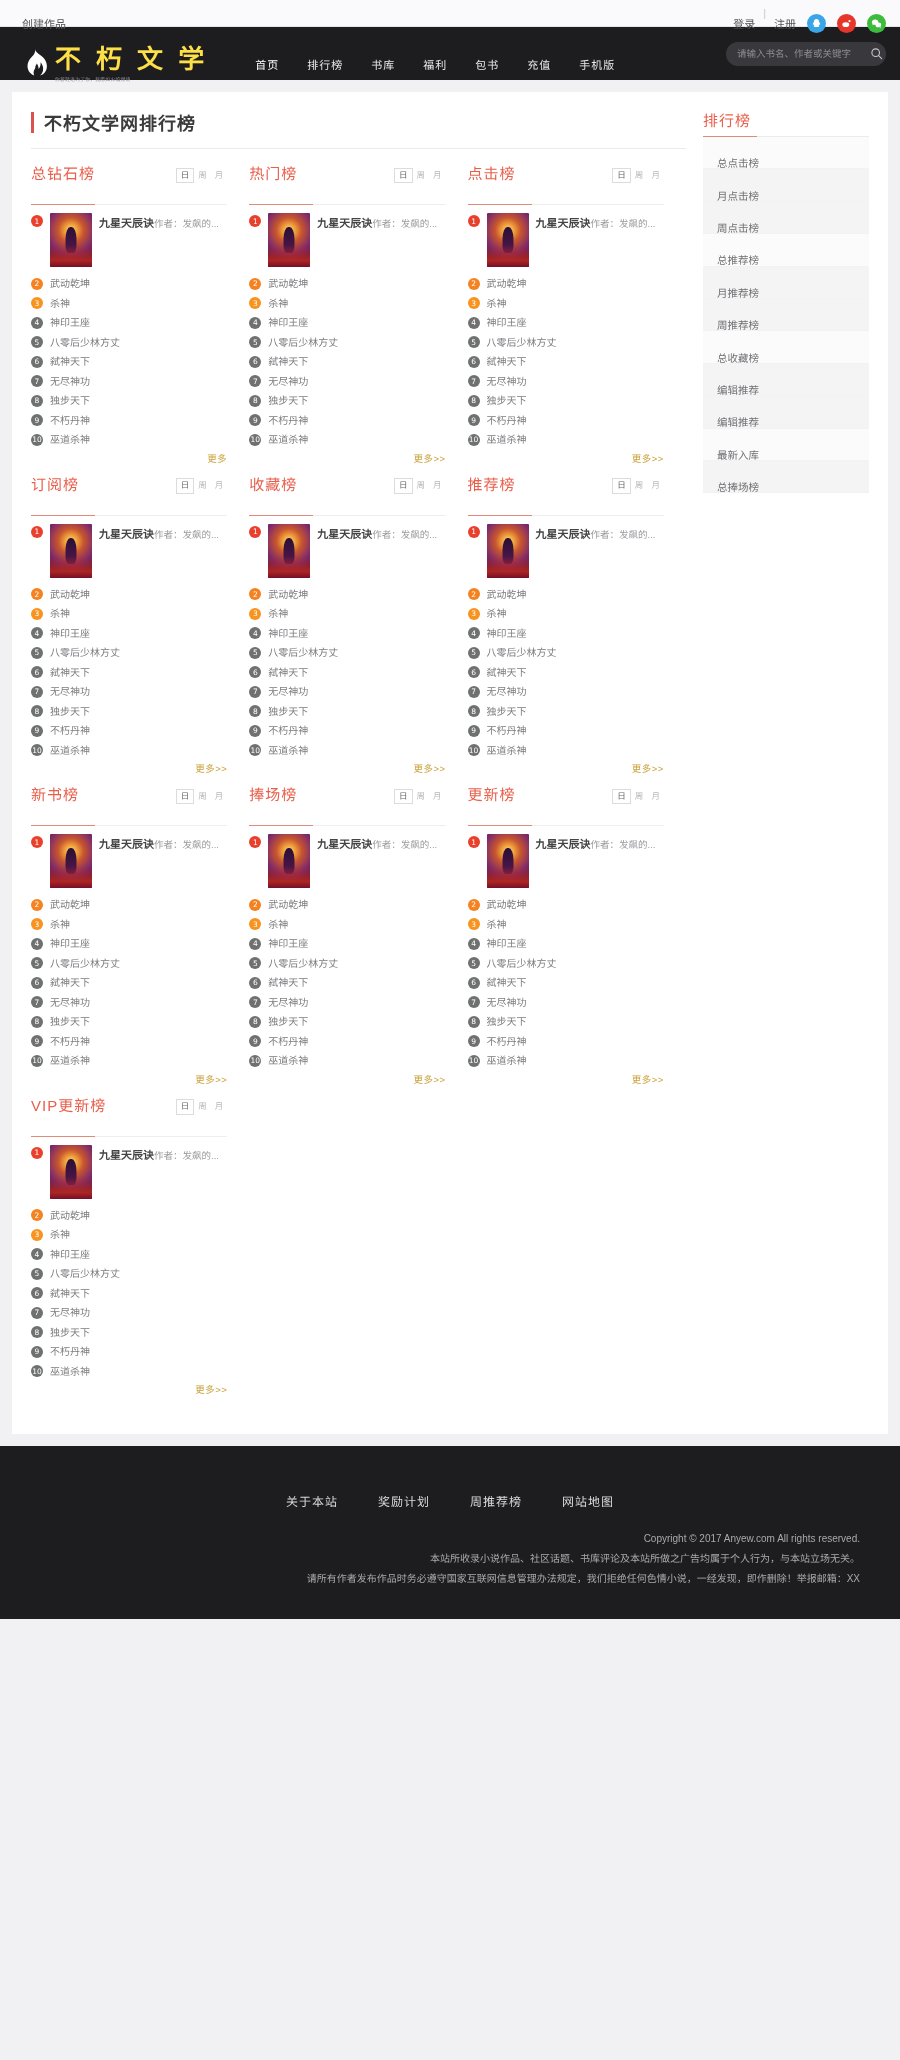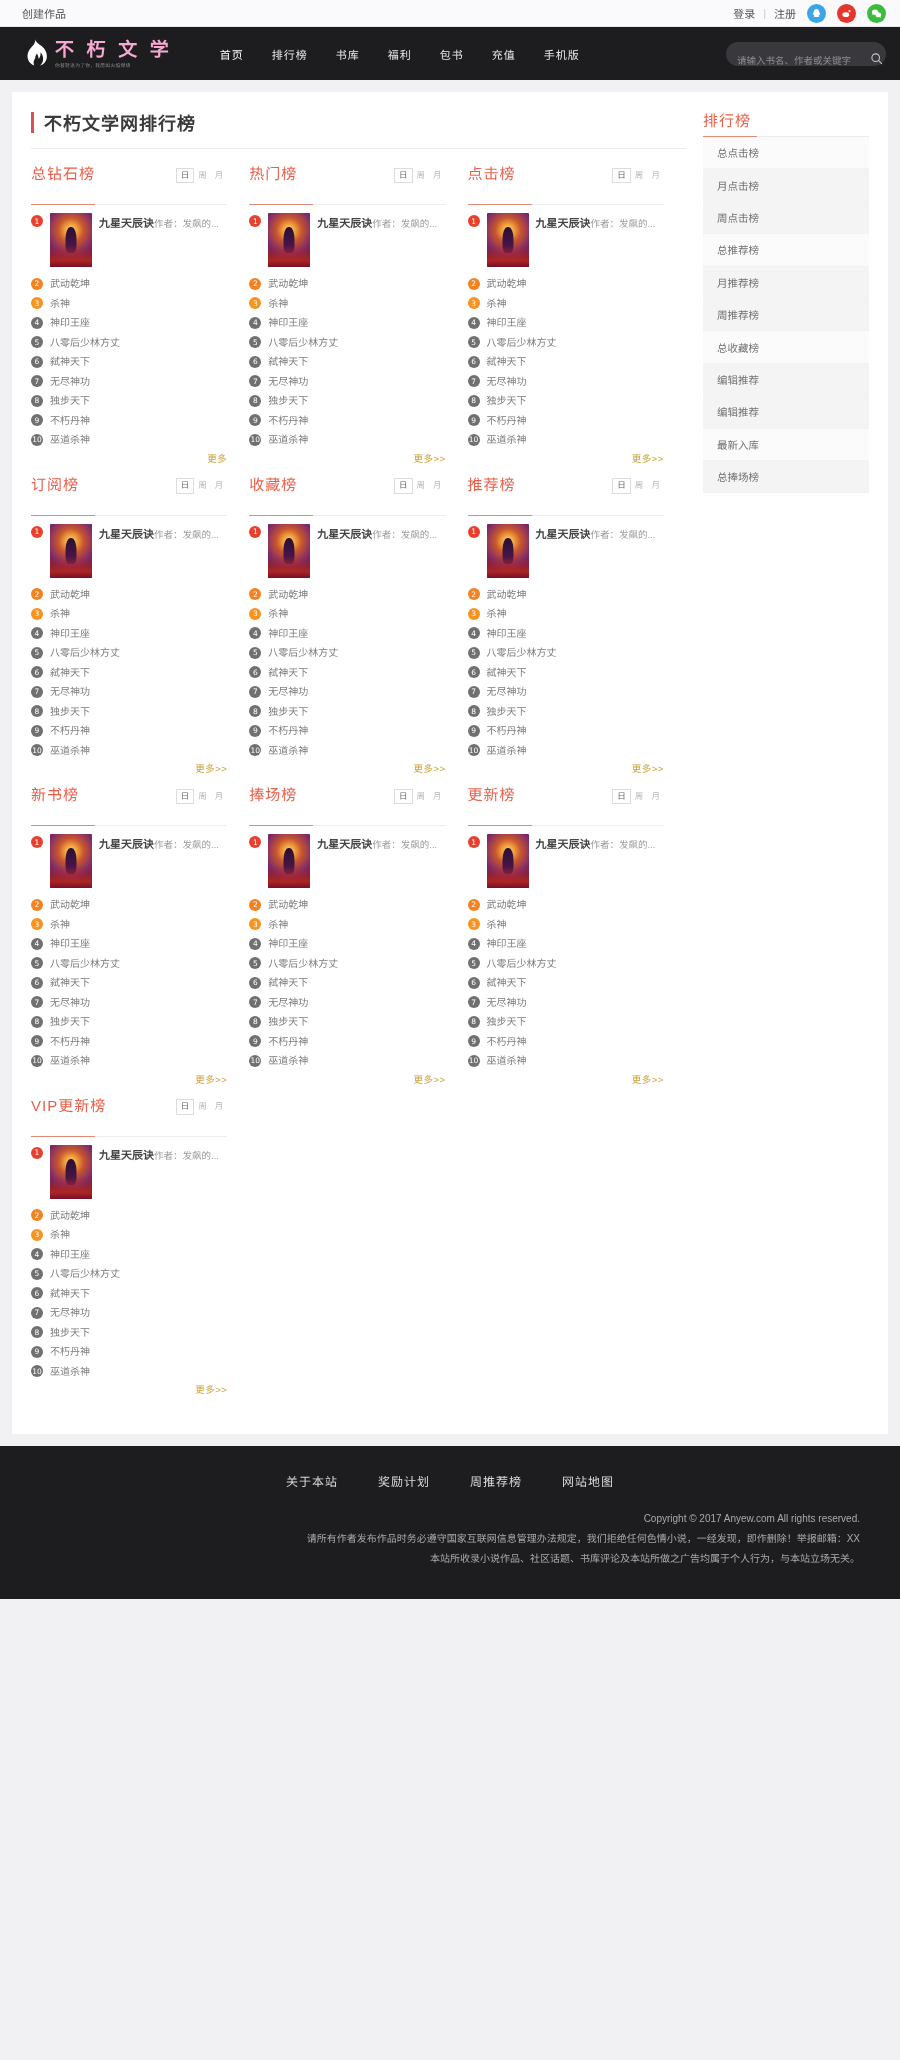--- a/index.html
+++ b/index.html
@@ -5,21 +5,21 @@
 <style>
   *{margin:0;padding:0;box-sizing:border-box;}
   html,body{width:900px;}
   body{
     font-family:"Liberation Sans","DejaVu Sans",sans-serif;
     background:#f1f1f3;
     color:#333;
     font-size:12px;
     -webkit-font-smoothing:antialiased;
   }
-  a{text-decoration:none;color:inherit;}
+  a{text-decoration:none;color:inherit;margin-top:20px;}
 
   
   .topbar{
     height:27px;
     background:#fafafc;
     border-bottom:1px solid #e6e6ea;
     display:flex;
     align-items:center;
     padding:0 14px 0 22px;
   }
@@ -43,38 +43,38 @@
     height:53px;
     background:#1d1d1f;
     display:flex;
     align-items:center;
     padding:0 14px 0 22px;
   }
   .brand{display:flex;align-items:center;gap:7px;}
   .flame{width:26px;height:30px;display:block;}
   .brand-text{display:flex;flex-direction:column;justify-content:center;}
   .brand-name{
-    color:#f9a8d4;font-size:19px;letter-spacing:3px;
+    color:#fde047;font-size:26px;letter-spacing:3px;
     font-family:"DejaVu Sans",sans-serif;font-weight:bold;line-height:1.15;
   }
   .brand-tag{
     color:#8d8d91;font-size:5px;letter-spacing:.3px;
     transform:scale(.95);transform-origin:left center;white-space:nowrap;
     margin-top:1px;
   }
   .nav{display:flex;align-items:center;margin-left:34px;}
   .nav-item{
     color:#e9e9ec;font-size:11px;padding:0 14px;letter-spacing:1px;
   }
   .nav-item:first-child{color:#fff;}
   .searchbox{
     margin-left:auto;
     width:160px;height:24px;
     background:#39393d;border-radius:12px;
-    display:flex;align-items:flex-end;
+    display:flex;align-items:center;
     padding:0 9px 0 11px;
   }
   .search-input{
     flex:1;background:transparent;border:none;outline:none;
     color:#b6b6bb;font-size:9.5px;
     font-family:"Liberation Sans",sans-serif;
   }
   .search-input::placeholder{color:#8c8c92;}
   .search-btn{
     width:14px;height:14px;flex:0 0 14px;
@@ -894,16 +894,16 @@
 
 <div class="footer">
   <div class="footer-nav">
     <a>关于本站</a>
     <a>奖励计划</a>
     <a>周推荐榜</a>
     <a>网站地图</a>
   </div>
   <div class="footer-copy">
     <div>Copyright © 2017 Anyew.com All rights reserved.</div>
+    <div>本站所收录小说作品、社区话题、书库评论及本站所做之广告均属于个人行为，与本站立场无关。</div>
     <div>请所有作者发布作品时务必遵守国家互联网信息管理办法规定，我们拒绝任何色情小说，一经发现，即作删除！举报邮箱：XX</div>
-    <div>本站所收录小说作品、社区话题、书库评论及本站所做之广告均属于个人行为，与本站立场无关。</div>
   </div>
 </div>
 
 </body></html>

